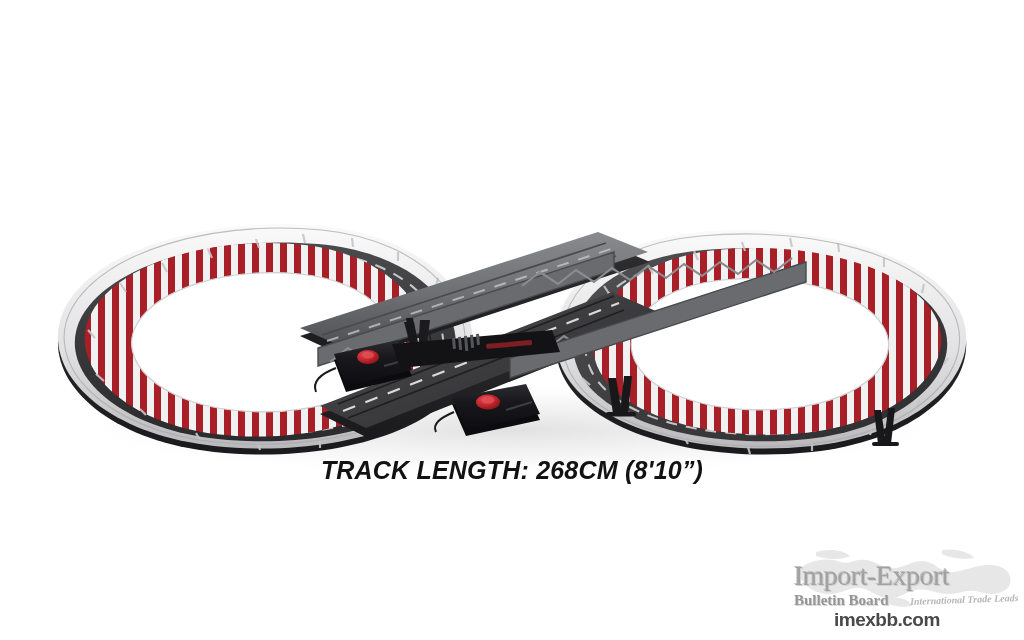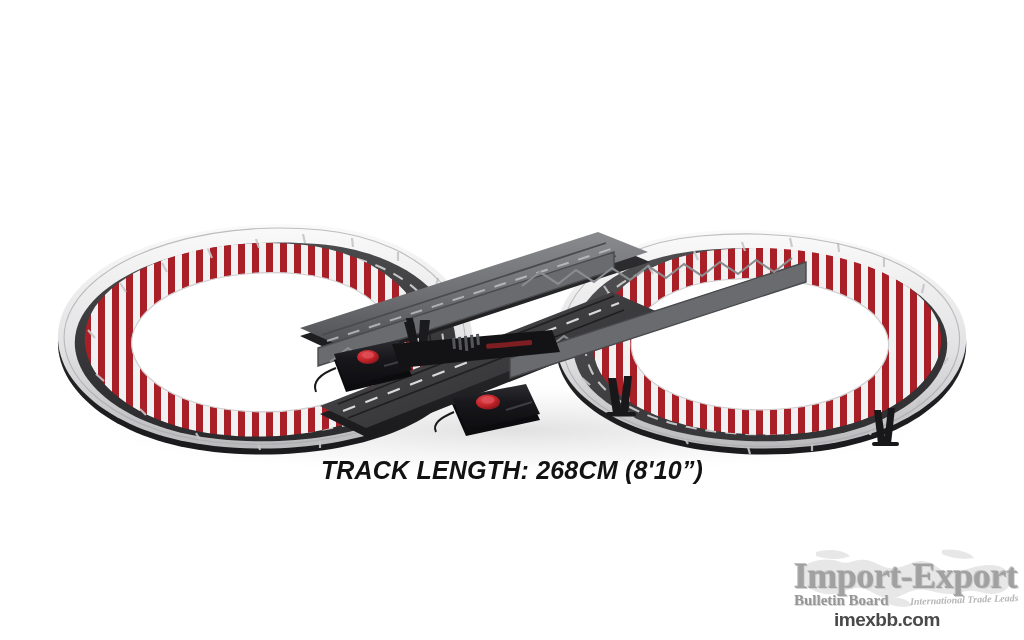--- a/index.html
+++ b/index.html
@@ -71,22 +71,22 @@
     width: 224px;
     height: 62px;
     opacity: 0.35;
   }
   #wm-title {
     position: absolute;
     left: 6px;
     top: 12px;
     width: 220px;
     font-family: "Liberation Serif", serif;
-    font-weight: bold;
-    font-size: 36px;
+    font-weight: normal;
+    font-size: 28px;
     line-height: 32px;
     letter-spacing: -0.5px;
     color: #9a9a9a;
     text-shadow: 1px 1px 0 #cfcfcf, -1px -1px 0 #bdbdbd;
     white-space: nowrap;
   }
   #wm-sub {
     position: absolute;
     left: 6px;
     top: 44px;

